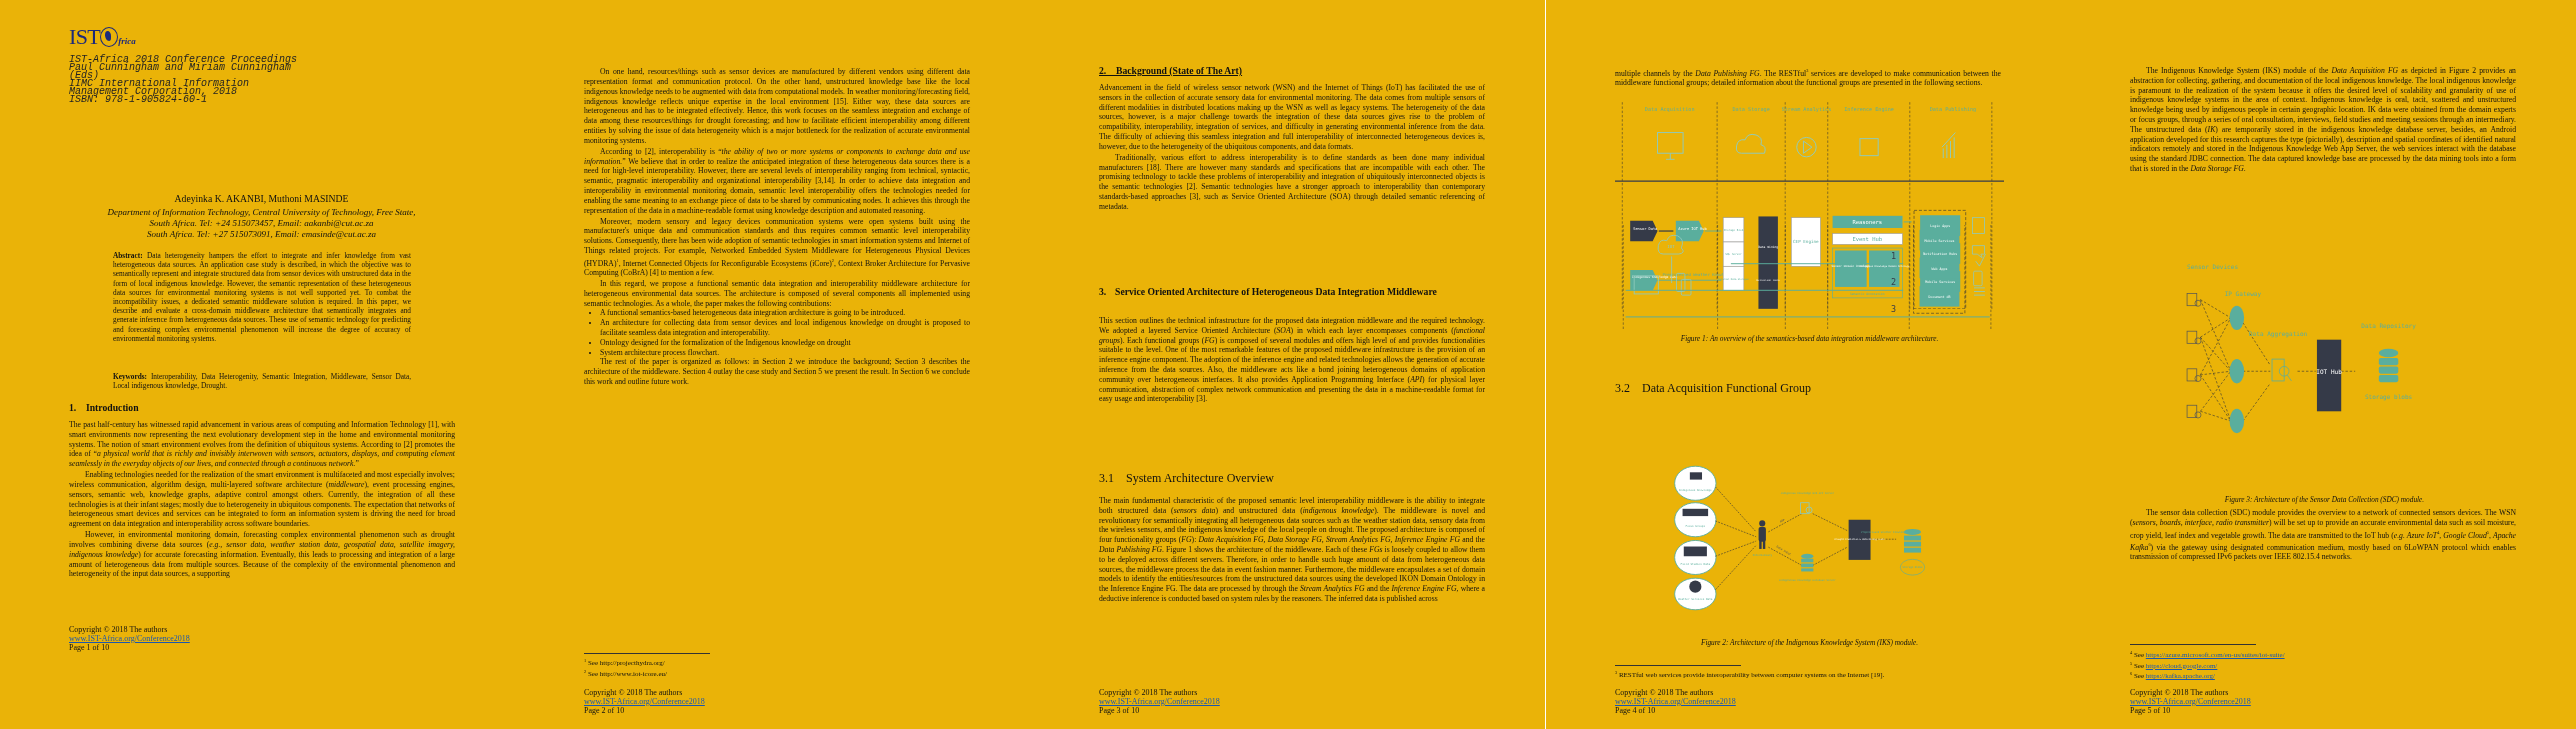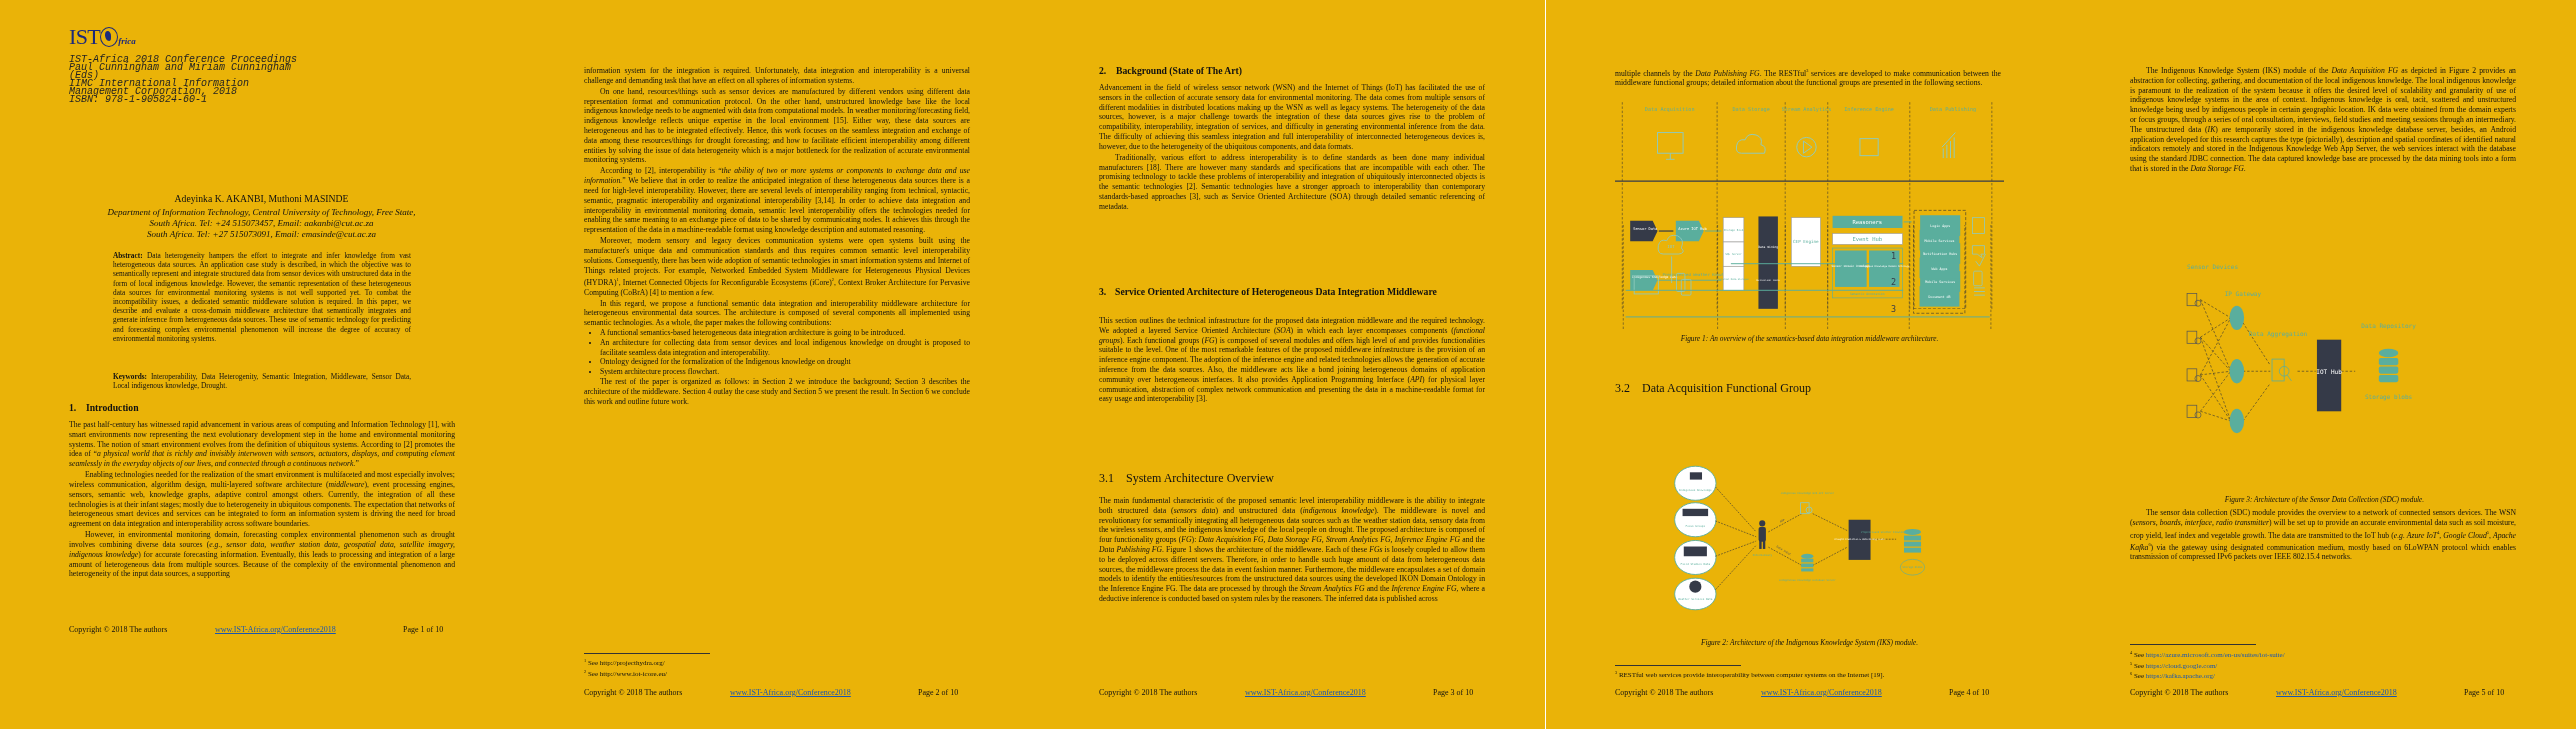--- a/index.html
+++ b/index.html
@@ -12,28 +12,28 @@
   .gap{margin-top:1.2px !important;}
   em,i{font-style:italic;}
   .hdr{font-size:10px;font-style:italic;line-height:8.1px;color:#222;font-family:Liberation Mono, monospace;}
   .logo{position:absolute;left:69px;top:24px;font-family:"Liberation Serif",serif;}
   .title{font-weight:bold;font-size:17.6px;line-height:20.7px;text-align:center;font-family:"Liberation Sans Narrow","Liberation Serif",serif;letter-spacing:-0.3px;}
   .authors{text-align:center;font-size:9.7px;line-height:11.5px;}
   .affil{text-align:center;font-size:9px;line-height:11px;font-style:italic;}
   .abstract{position:absolute;left:113px;width:298px;font-size:7.3px;line-height:9.2px;text-align:justify;}
   .h1{font-weight:bold;font-size:9.7px;line-height:12px;}
   .h2{font-size:12px;line-height:11px;}
-  .footer{position:absolute;left:69px;width:386px;top:625px;font-size:8px;display:flex;}
+  .footer{position:absolute;left:69px;width:386px;top:625px;font-size:8px;display:flex;flex-direction:column;}
   .footer .copy{width:146px;}
   .footer .link{color:#1a56b0;text-decoration:underline;width:188px;}
   .footer .pg{}
   .fnrule{position:absolute;left:69px;width:126px;height:0.6px;background:#333;}
   .fn{position:absolute;left:69px;font-size:7px;line-height:8.2px;}
   .fn sup{font-size:4.3px;}
-  .fn a{color:#1a56b0;}
+  .fn a{color:#1a56b0;text-decoration:underline;}
   .caption{position:absolute;font-style:italic;font-size:7.3px;text-align:center;}
   ul.bul{margin:0;padding-left:16px;}
   ul.bul li{margin:0;}
   .fig svg{display:block;}
 </style>
 </head>
 <body>
 
 <div class="page" style="left:0;">
   <div class="logo">
@@ -65,21 +65,20 @@
   </div>
   <div class="footer">
     <span class="copy">Copyright © 2018 The authors</span>
     <span class="link">www.IST-Africa.org/Conference2018</span>
     <span class="pg">Page 1 of 10</span>
   </div>
 </div>
 
 <div class="page" style="left:515px;">
   <div class="col txt" style="top:66px;">
-    <p>information system for the integration is required. Unfortunately, data integration and interoperability is a universal challenge and demanding task that have an effect on all spheres of information systems.</p>
     <p class="ind gap">On one hand, resources/things such as sensor devices are manufactured by different vendors using different data representation format and communication protocol. On the other hand, unstructured knowledge base like the local indigenous knowledge needs to be augmented with data from computational models. In weather monitoring/forecasting field, indigenous knowledge reflects unique expertise in the local environment [15]. Either way, these data sources are heterogeneous and has to be integrated effectively. Hence, this work focuses on the seamless integration and exchange of data among these resources/things for drought forecasting; and how to facilitate efficient interoperability among different entities by solving the issue of data heterogeneity which is a major bottleneck for the realization of accurate environmental monitoring systems.</p>
     <p class="ind gap"><span>According to [2], interoperability is “</span><i>the ability of two or more systems or components to exchange data and use information.</i><span>” We believe that in order to realize the anticipated integration of these heterogeneous data sources there is a need for high-level interoperability. However, there are several levels of interoperability ranging from technical, syntactic, semantic, pragmatic interoperability and organizational interoperability [3,14]. In order to achieve data integration and interoperability in environmental monitoring domain, semantic level interoperability offers the technologies needed for enabling the same meaning to an exchange piece of data to be shared by communicating nodes. It achieves this through the representation of the data in a machine-readable format using knowledge description and automated reasoning.</span></p>
     <p class="ind gap"><span>Moreover, modern sensory and legacy devices communication systems were open systems built using the manufacturer's unique data and communication standards and thus requires common semantic level interoperability solutions. Consequently, there has been wide adoption of semantic technologies in smart information systems and Internet of Things related projects. For example, Networked Embedded System Middleware for Heterogeneous Physical Devices (HYDRA)</span><sup style="font-size:4.3px;">1</sup><span>, Internet Connected Objects for Reconfigurable Ecosystems (iCore)</span><sup style="font-size:4.3px;">2</sup><span>, Context Broker Architecture for Pervasive Computing (CoBrA) [4] to mention a few.</span></p>
     <p class="ind gap">In this regard, we propose a functional semantic data integration and interoperability middleware architecture for heterogeneous environmental data sources. The architecture is composed of several components all implemented using semantic technologies. As a whole, the paper makes the following contributions:</p>
     <ul class="bul">
       <li>A functional semantics-based heterogeneous data integration architecture is going to be introduced.</li>
       <li>An architecture for collecting data from sensor devices and local indigenous knowledge on drought is proposed to facilitate seamless data integration and interoperability.</li>
       <li>Ontology designed for the formalization of the Indigenous knowledge on drought</li>
       <li>System architecture process flowchart.</li>
     </ul>
@@ -91,21 +90,21 @@
     <div><sup>2</sup> <span>See http://www.iot-icore.eu/</span></div>
   </div>
   <div class="footer" style="top:688px;">
     <span class="copy">Copyright © 2018 The authors</span>
     <span class="link">www.IST-Africa.org/Conference2018</span>
     <span class="pg">Page 2 of 10</span>
   </div>
 </div>
 
 <div class="page" style="left:1030px;">
-  <div class="col h1" style="top:65px;">2. Background (State of The Art)</div>
+  <div class="col h1" style="top:65px;text-decoration:underline;">2. Background (State of The Art)</div>
   <div class="col txt" style="top:83px;">
     <p>Advancement in the field of wireless sensor network (WSN) and the Internet of Things (IoT) has facilitated the use of sensors in the collection of accurate sensory data for environmental monitoring. The data comes from multiple sensors of different modalities in distributed locations making up the WSN as well as legacy systems. The heterogeneity of the data sources, however, is a major challenge towards the integration of these data sources gives rise to the problem of compatibility, interoperability, integration of services, and difficulty in generating environmental inference from the data. The difficulty of achieving this seamless integration and full interoperability of interconnected heterogeneous devices is, however, due to the heterogeneity of the ubiquitous components, and data formats.</p>
     <p class="ind gap">Traditionally, various effort to address interoperability is to define standards as been done many individual manufacturers [18]. There are however many standards and specifications that are incompatible with each other. The promising technology to tackle these problems of interoperability and integration of ubiquitously interconnected objects is the semantic technologies [2]. Semantic technologies have a stronger approach to interoperability than contemporary standards-based approaches [3], such as Service Oriented Architecture (SOA) through detailed semantic referencing of metadata.</p>
   </div>
   <div class="col h1" style="top:286px;display:flex;">
     <span style="width:16px;flex:none;">3.</span>
     <span>Service Oriented Architecture of Heterogeneous Data Integration Middleware</span>
   </div>
   <div class="col txt" style="top:316px;">
     <p><span>This section outlines the technical infrastructure for the proposed data integration middleware and the required technology. We adopted a layered Service Oriented Architecture (</span><i>SOA</i><span>) in which each layer encompasses components (</span><i>functional groups</i><span>). Each functional groups (</span><i>FG</i><span>) is composed of several modules and offers high level of and provides functionalities suitable to the level. One of the most remarkable features of the proposed middleware infrastructure is the provision of an inference engine component. The adoption of the inference engine and related technologies allows the generation of accurate inference from the data sources. Also, the middleware acts like a bond joining heterogeneous domains of application community over heterogeneous interfaces. It also provides Application Programming Interface (</span><i>API</i><span>) for physical layer communication, abstraction of complex network communication and presenting the data in a machine-readable format for easy usage and interoperability [3].</span></p>

